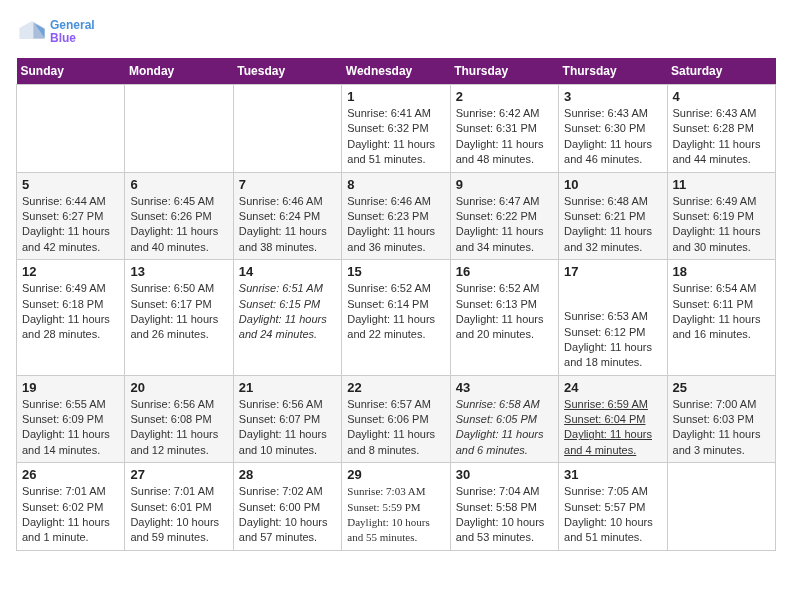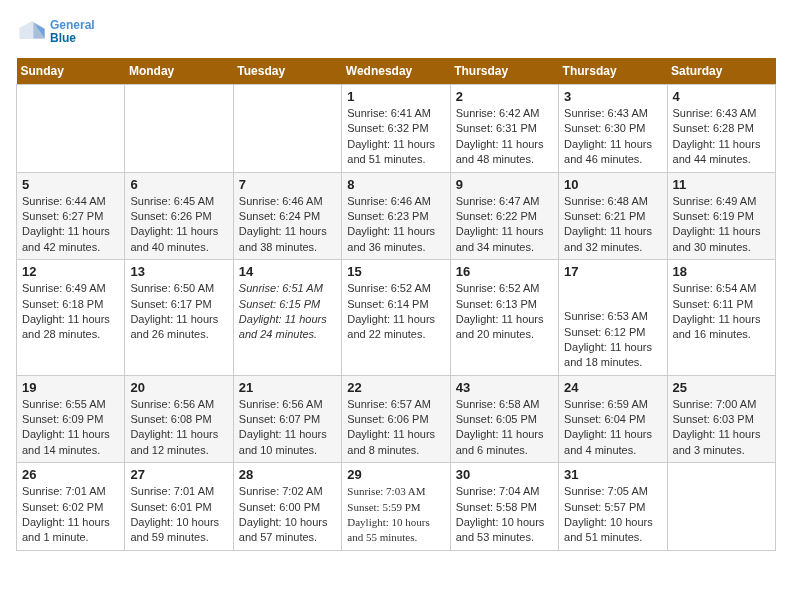--- a/index.html
+++ b/index.html
@@ -46,21 +46,21 @@
       font-size: 16px;
       color: #555;
       font-weight: normal;
     }
     table {
       width: 100%;
       border-collapse: collapse;
       font-size: 11px;
     }
     thead tr th {
-      background: #a16207;
+      background: #701a75;
       color: #fff;
       padding: 6px 4px;
       text-align: left;
       font-size: 12px;
       font-weight: bold;
     }
     tbody tr td {
       vertical-align: top;
       padding: 4px 5px;
       border: 1px solid #ccc;
@@ -94,21 +94,21 @@
   <div class="logo">
     <div>
       <svg class="logo-icon" viewBox="0 0 40 30">
         <polygon points="20,2 38,12 38,28 2,28 2,12" fill="#2a5fa5" opacity="0.15"></polygon>
         <polygon points="22,4 38,13 38,27 22,27" fill="#2a5fa5" opacity="0.3"></polygon>
         <polygon points="24,6 38,14 38,26" fill="#4a90d9" opacity="0.6"></polygon>
       </svg>
     </div>
     <div style="margin-left:4px;">
       <div class="logo-text">
-        <span>General</span><br><span style="color:#0369a1;">Blue</span>
+        <span>General</span><br><span style="color:#8b5cf6;">Blue</span>
       </div>
     </div>
   </div>
   <div class="title-block">
     <h1></h1>
     <h2></h2>
   </div>
 </div>
 
 <table>
@@ -283,28 +283,28 @@
         </td>
         <td>
           <span class="day-num">22</span>
           <div class="day-info" style="white-space: pre-line;">Sunrise: 6:57 AM
 Sunset: 6:06 PM
 Daylight: 11 hours
 and 8 minutes.</div>
         </td>
         <td>
           <span class="day-num">43</span>
-          <div class="day-info" style="white-space: pre-line;">Sunrise: 6:58 AM
+          <div class="day-info" style="white-space: pre-line; font-style: italic;">Sunrise: 6:58 AM
 Sunset: 6:05 PM
 Daylight: 11 hours
 and 6 minutes.</div>
         </td>
         <td>
           <span class="day-num">24</span>
-          <div class="day-info" style="white-space: pre-line;">Sunrise: 6:59 AM
+          <div class="day-info" style="white-space: pre-line; text-decoration: underline;">Sunrise: 6:59 AM
 Sunset: 6:04 PM
 Daylight: 11 hours
 and 4 minutes.</div>
         </td>
         <td>
           <span class="day-num">25</span>
           <div class="day-info" style="white-space: pre-line;">Sunrise: 7:00 AM
 Sunset: 6:03 PM
 Daylight: 11 hours
 and 3 minutes.</div>

